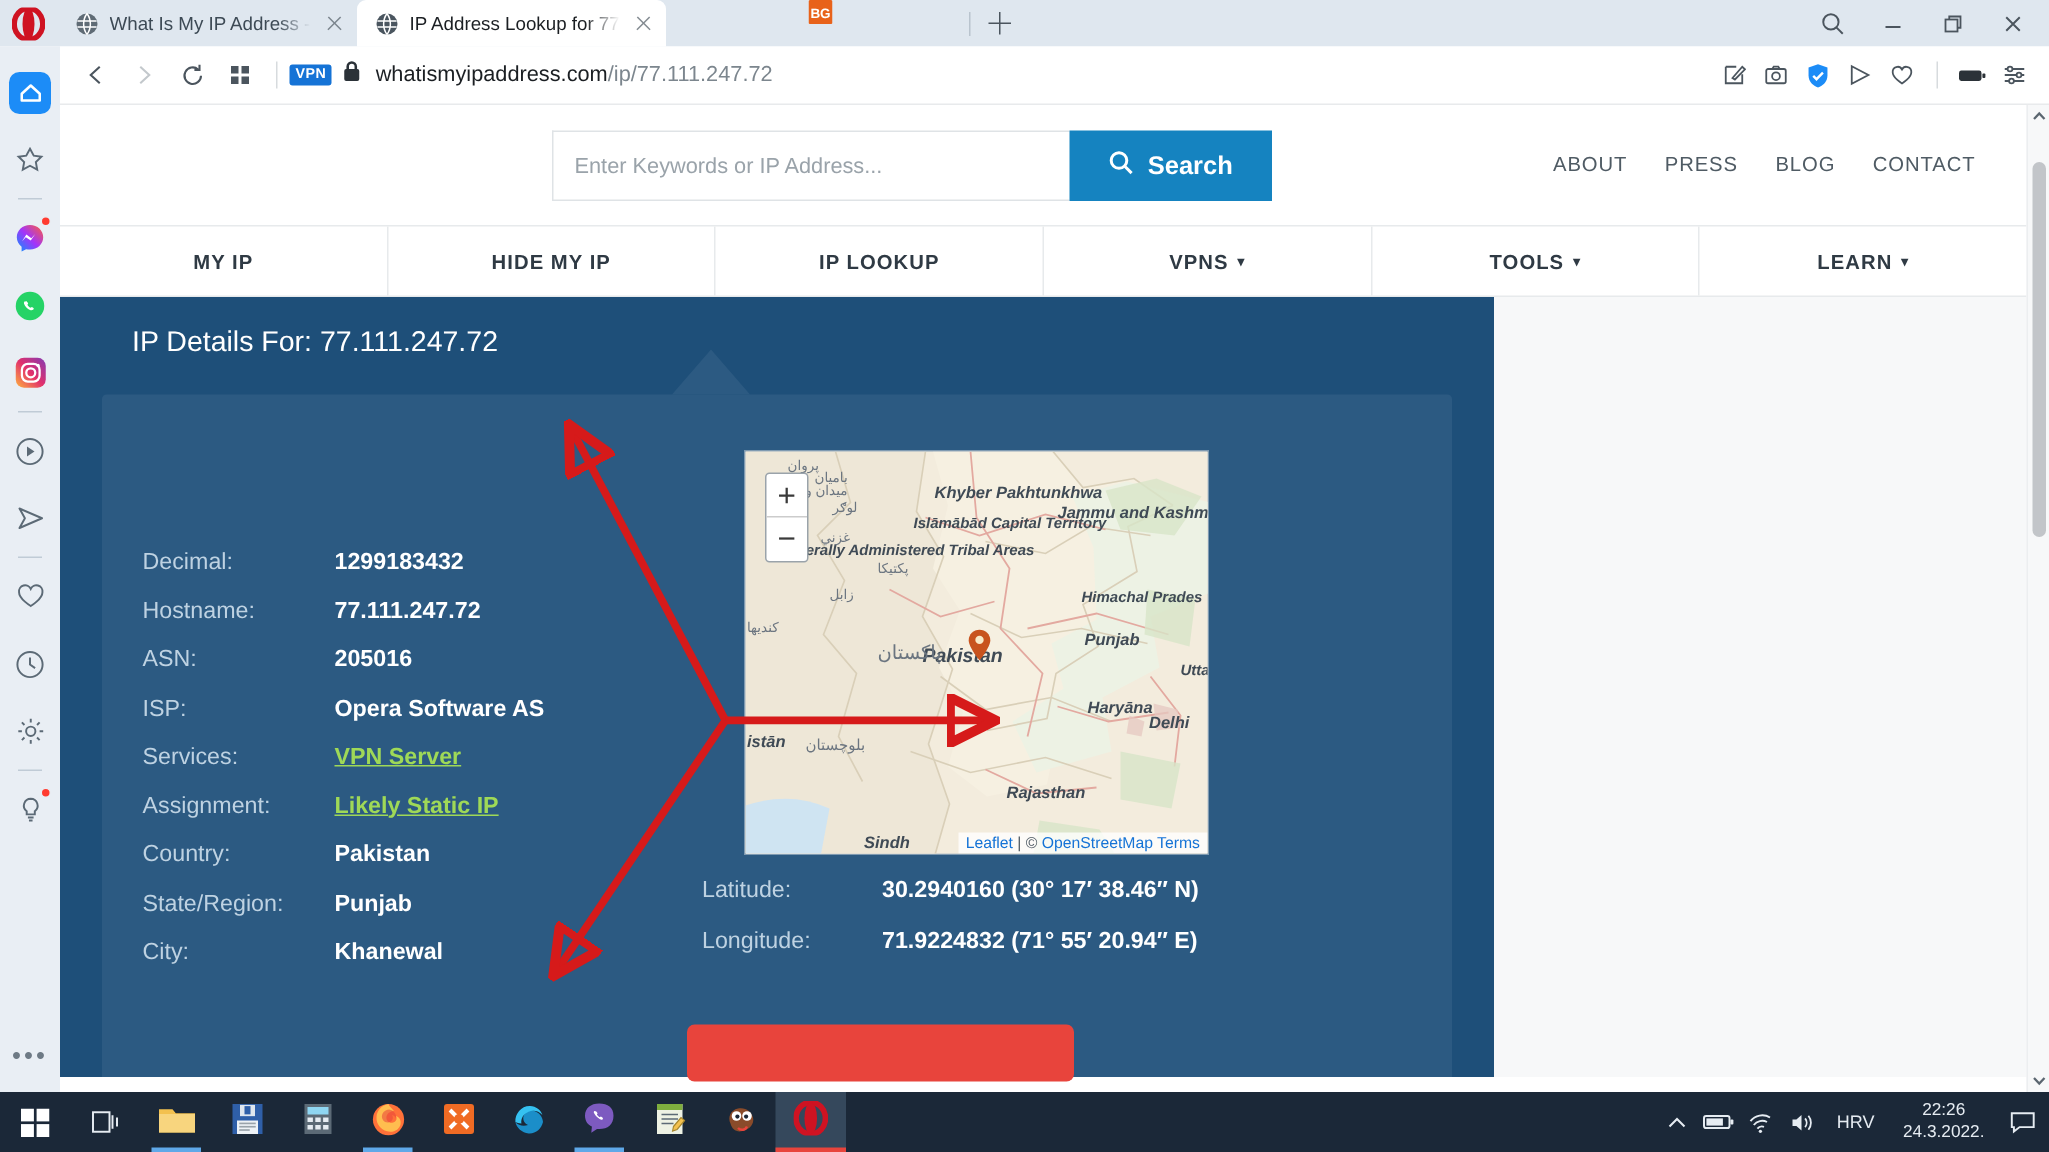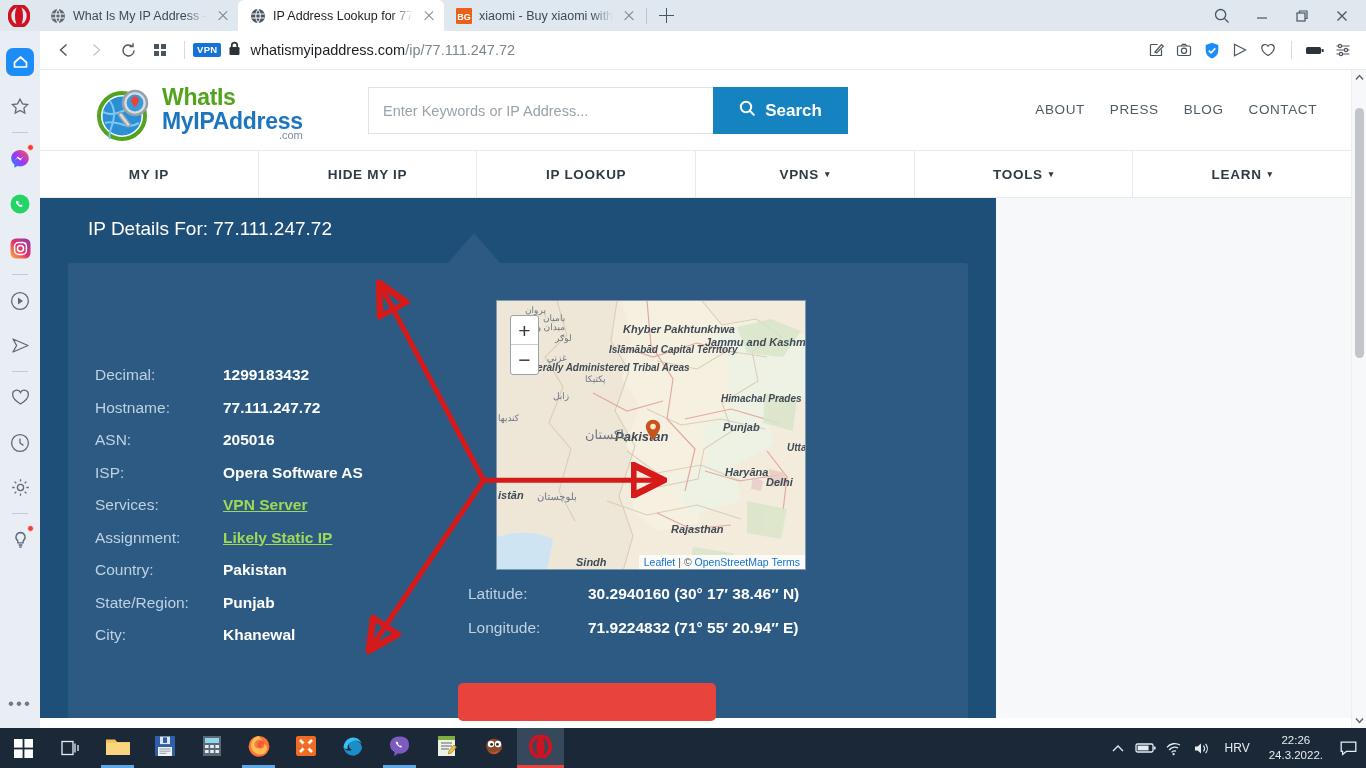--- a/index.html
+++ b/index.html
@@ -27,21 +27,21 @@
   .tab {
     position: relative; height: 31px; display: flex; align-items: center;
     padding: 0 6px 0 12px; min-width: 0; gap: 7px;
     font-size: 12.5px; color: #3d4a55;
   }
   .tab.inactive { width: 200px; }
   .tab.active {
     width: 206px; background: #fff; border-radius: 6px 6px 0 0;
     color: #1b1f23;
   }
-  .tab.third { width: 200px; }
+  .tab.third { width: 200px; flex-direction: column; }
   .tab .favicon { width: 16px; height: 16px; flex: 0 0 16px; }
   .tab .ttl {
     flex: 1 1 auto; white-space: nowrap; overflow: hidden;
     -webkit-mask-image: linear-gradient(to right, #000 84%, transparent 100%);
     mask-image: linear-gradient(to right, #000 84%, transparent 100%);
   }
   .tab .tclose {
     flex: 0 0 18px; width: 18px; height: 18px; position: relative; opacity: .75;
   }
   .tab .tclose:before, .tab .tclose:after {
@@ -503,40 +503,20 @@
         <span class="sb-dot"></span>
       </div>
       <div class="sb-more">•••</div>
     </div>
 
     <div class="viewport">
       <div class="pagescroll">
         <div class="site">
 
           <div class="site-header">
-            <div class="logo">
-              <span class="logo-mark">
-                <svg width="58" height="58" viewBox="0 0 58 58">
-                  <circle cx="26" cy="31" r="23" fill="none" stroke="#52a320" stroke-width="4"></circle>
-                  <circle cx="26" cy="31" r="19.5" fill="#2a8fd4"></circle>
-                  <path d="M7 27c6 3 14 2 20-1s12-4 18-1" fill="none" stroke="#7ec6ef" stroke-width="2.2"></path>
-                  <path d="M9 38c6-2 13 0 19 2s10 1 15-2" fill="none" stroke="#7ec6ef" stroke-width="2.2"></path>
-                  <path d="M14 16c4 6 5 14 3 21s-5 12-3 17" fill="none" stroke="#7ec6ef" stroke-width="2"></path>
-                  <circle cx="39" cy="18" r="12" fill="#d9dde1" stroke="#97a1a9" stroke-width="2.5"></circle>
-                  <circle cx="39" cy="18" r="8.4" fill="#3a9ad9"></circle>
-                  <path d="M39 11.5c2.2 0 4 1.7 4 3.8 0 2.6-4 7-4 7s-4-4.4-4-7c0-2.1 1.8-3.8 4-3.8z" fill="#e8443c"></path>
-                  <rect x="26.5" y="27" width="4" height="16" rx="1.6" fill="#d9dde1" stroke="#97a1a9" stroke-width="1.6" transform="rotate(-37 28 35)"></rect>
-                </svg>
-              </span>
-              <span class="logo-txt">
-                <div class="l1">WhatIs</div>
-                <div class="l2">MyIPAddress</div>
-                <div class="l3">.com</div>
-              </span>
-            </div>
 
             <div class="searchbox">
               <input type="text" placeholder="Enter Keywords or IP Address..." style="">
               <button class="searchbtn">
                 <span>
                   <svg width="17" height="17" viewBox="0 0 17 17">
                       <circle cx="7" cy="7" r="5.2" fill="none" stroke="#fff" stroke-width="2"></circle>
                       <path d="M11 11l4.4 4.4" stroke="#fff" stroke-width="2"></path>
                     </svg>
                 </span>

